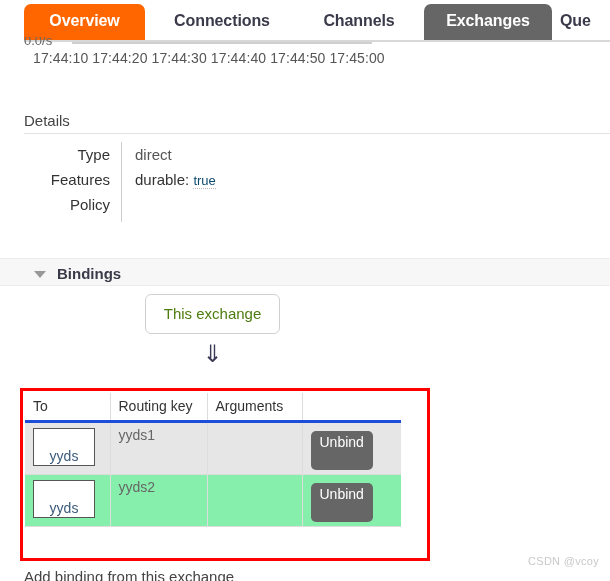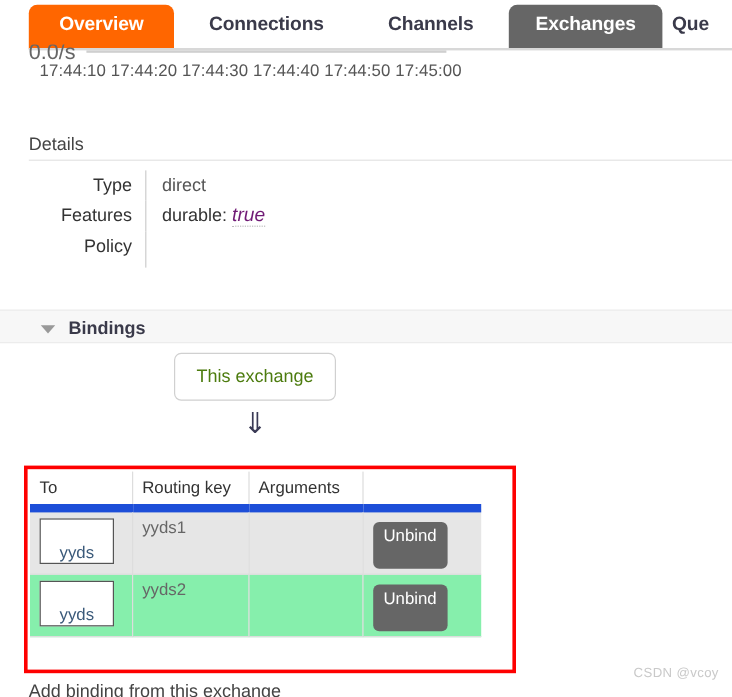--- a/index.html
+++ b/index.html
@@ -61,21 +61,21 @@
   .chart-remnant {
     position: absolute;
     left: 24px; top: 37px;
     width: 586px;
     height: 34px;
     overflow: hidden;
   }
   .chart-yaxis-label {
     position: absolute;
     left: 0; top: -4px;
-    font-size: 18px;
+    font-size: 13px;
     color: #666;
   }
   .chart-axis-line {
     position: absolute;
     left: 48px; top: 5px;
     width: 300px; height: 2px;
     background: #cfcfcf;
   }
   .chart-ticks {
     position: absolute;
@@ -123,24 +123,23 @@
     align-self: stretch;
   }
   .detail-value {
     padding: 4px 0 4px 13px;
     font-size: 15px;
     color: #555;
   }
   .detail-value.empty { min-height: 30px; }
   .feat-name { color: #333; }
   .feat-val {
-    font-size: 16px;
-    color: #701a75;
+    font-size: 13px;
+    color: #0c4a6e;
     border-bottom: 1px dotted #bbb;
-    font-style: italic;
   }
 
   
   .bindings-bar {
     position: absolute;
     left: 0; top: 258px;
     width: 610px; height: 28px;
     background: #f7f7f7;
     border-top: 1px solid #ececec;
     border-bottom: 1px solid #ececec;
@@ -202,21 +201,21 @@
     border-collapse: collapse;
     background: #fff;
   }
   .bind-table th {
     font-size: 14px;
     font-weight: normal;
     color: #333;
     text-align: left;
     padding: 5px 8px 6px 8px;
     background: #fff;
-    border-bottom: 7px solid #1d4ed8;
+    border-bottom: 3px solid #1d4ed8;
     border-right: 1px solid #ddd;
     vertical-align: middle;
   }
   .bind-table th:last-child { border-right: none; }
   .bind-table td {
     font-size: 14px;
     color: #666;
     padding: 4px 8px;
     border-right: 1px solid #ddd;
     border-bottom: 1px solid #ddd;

